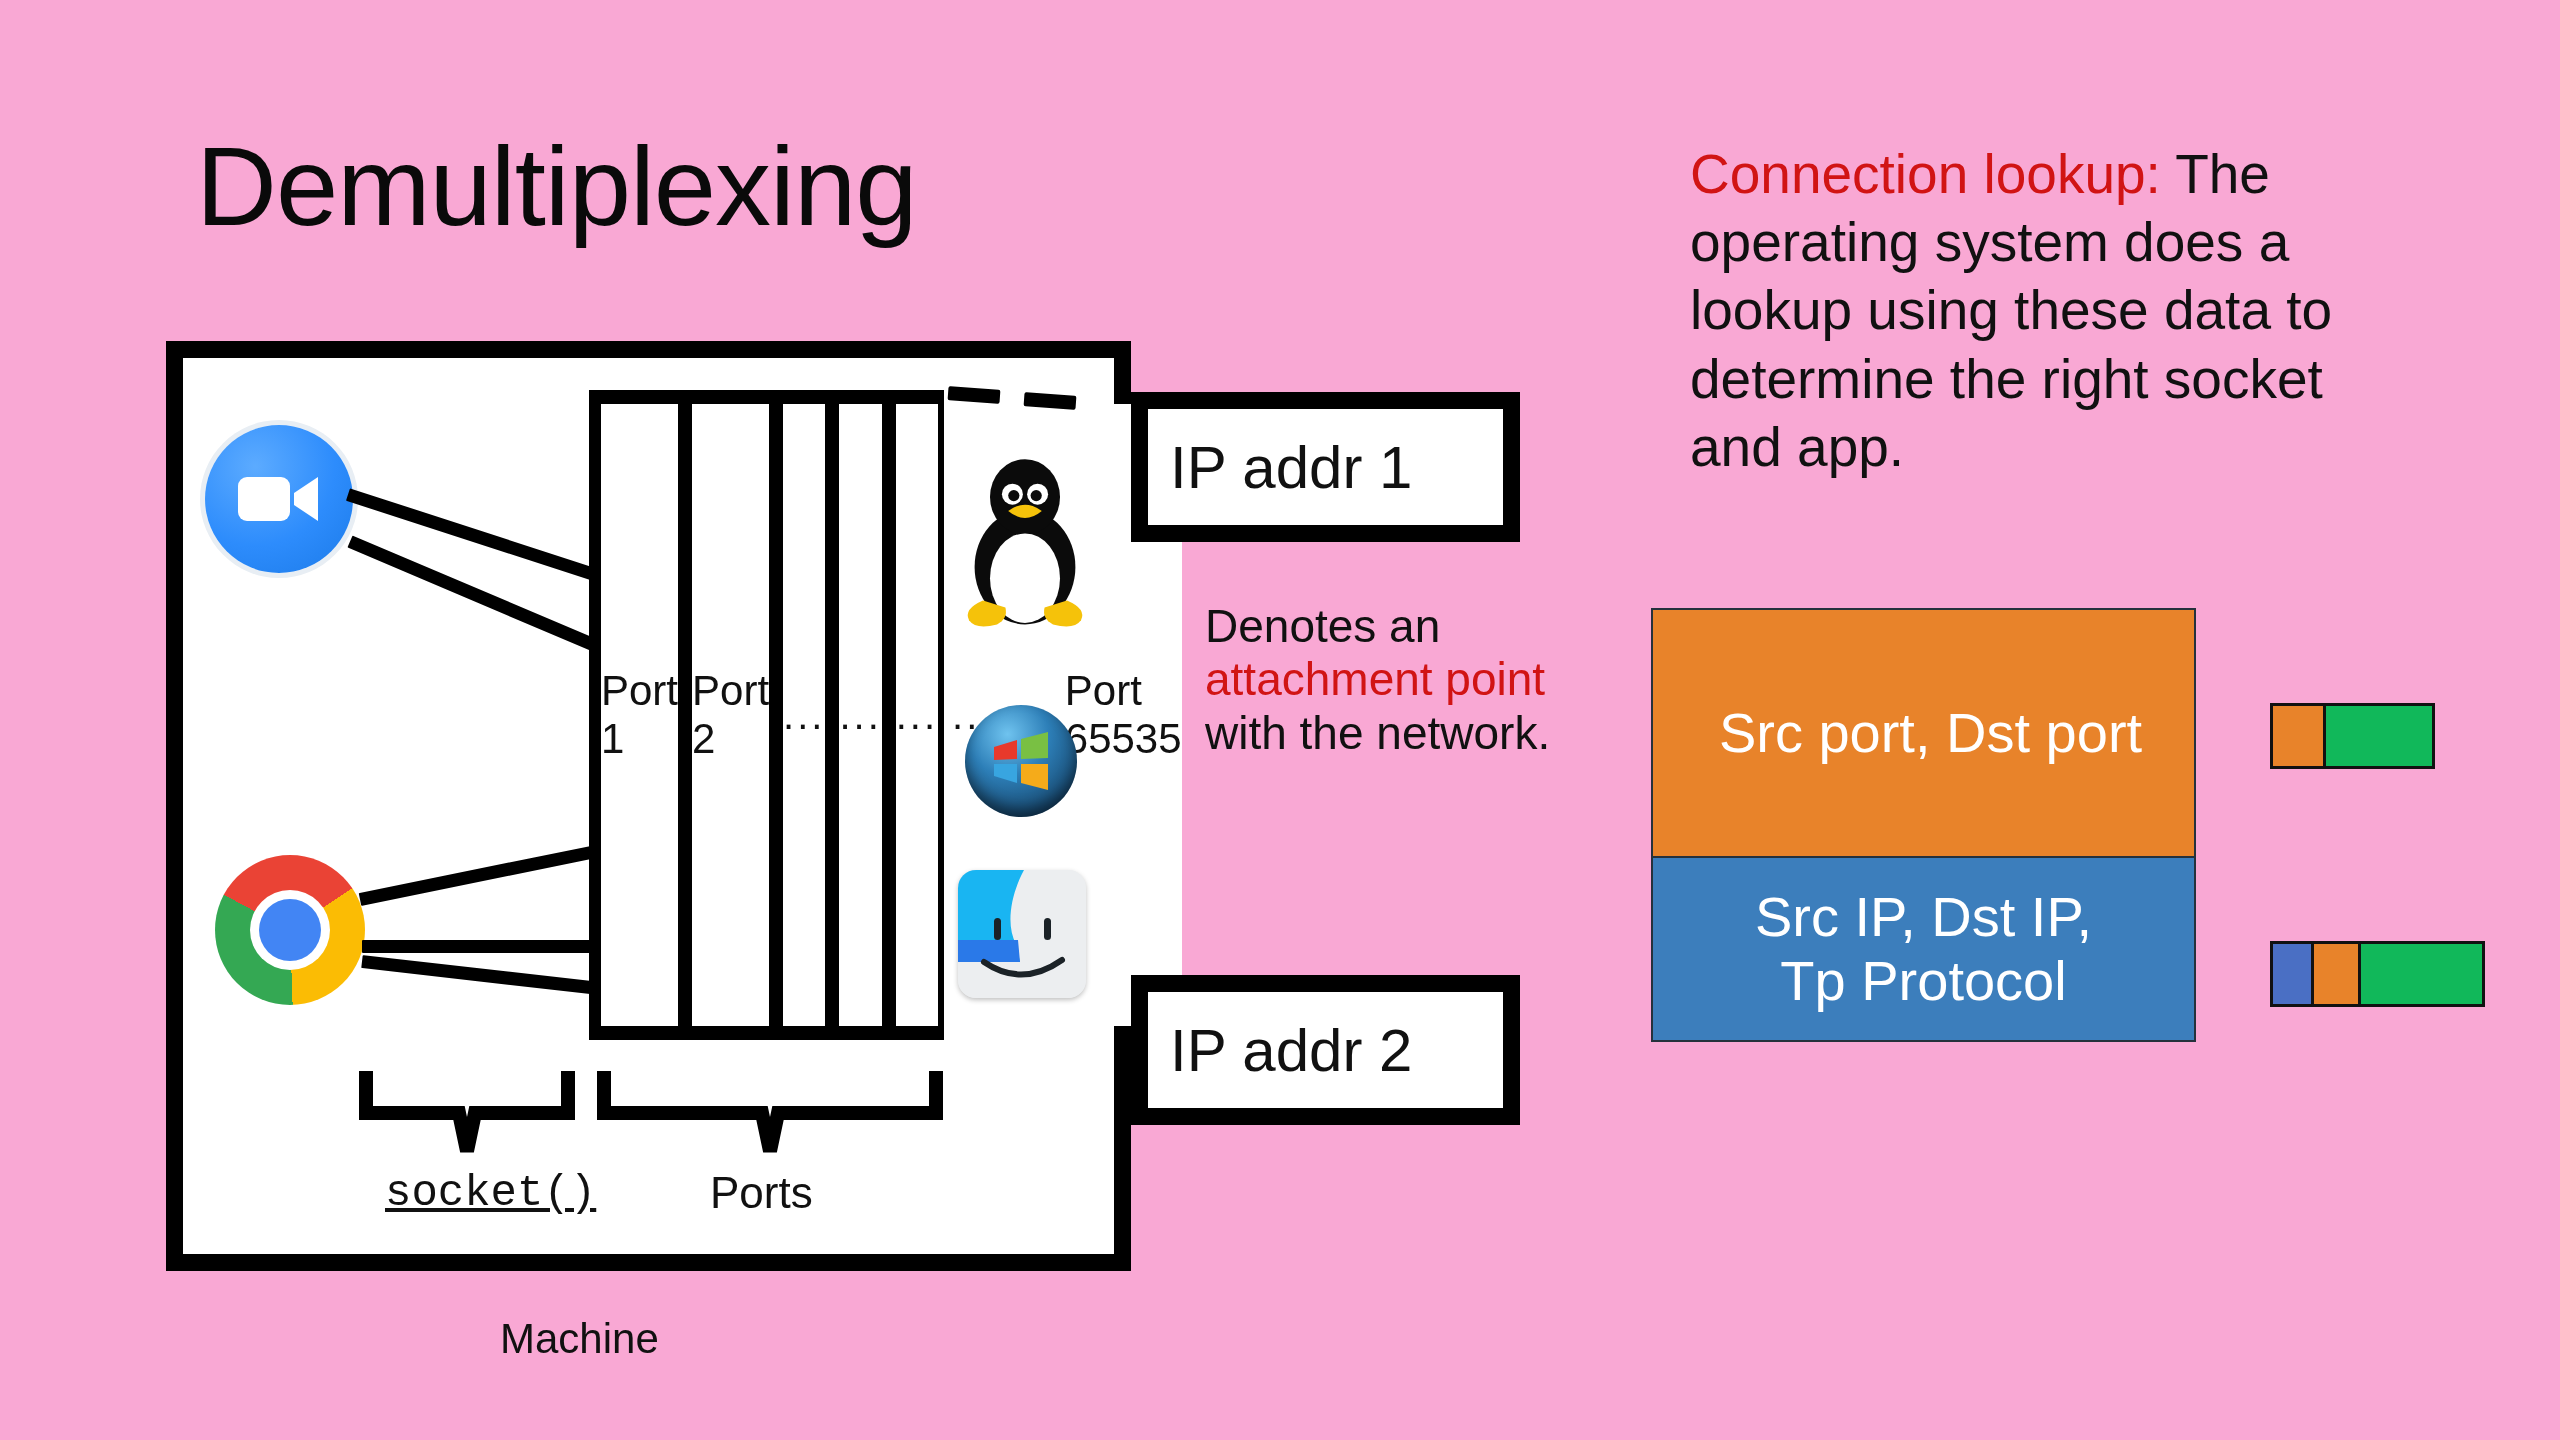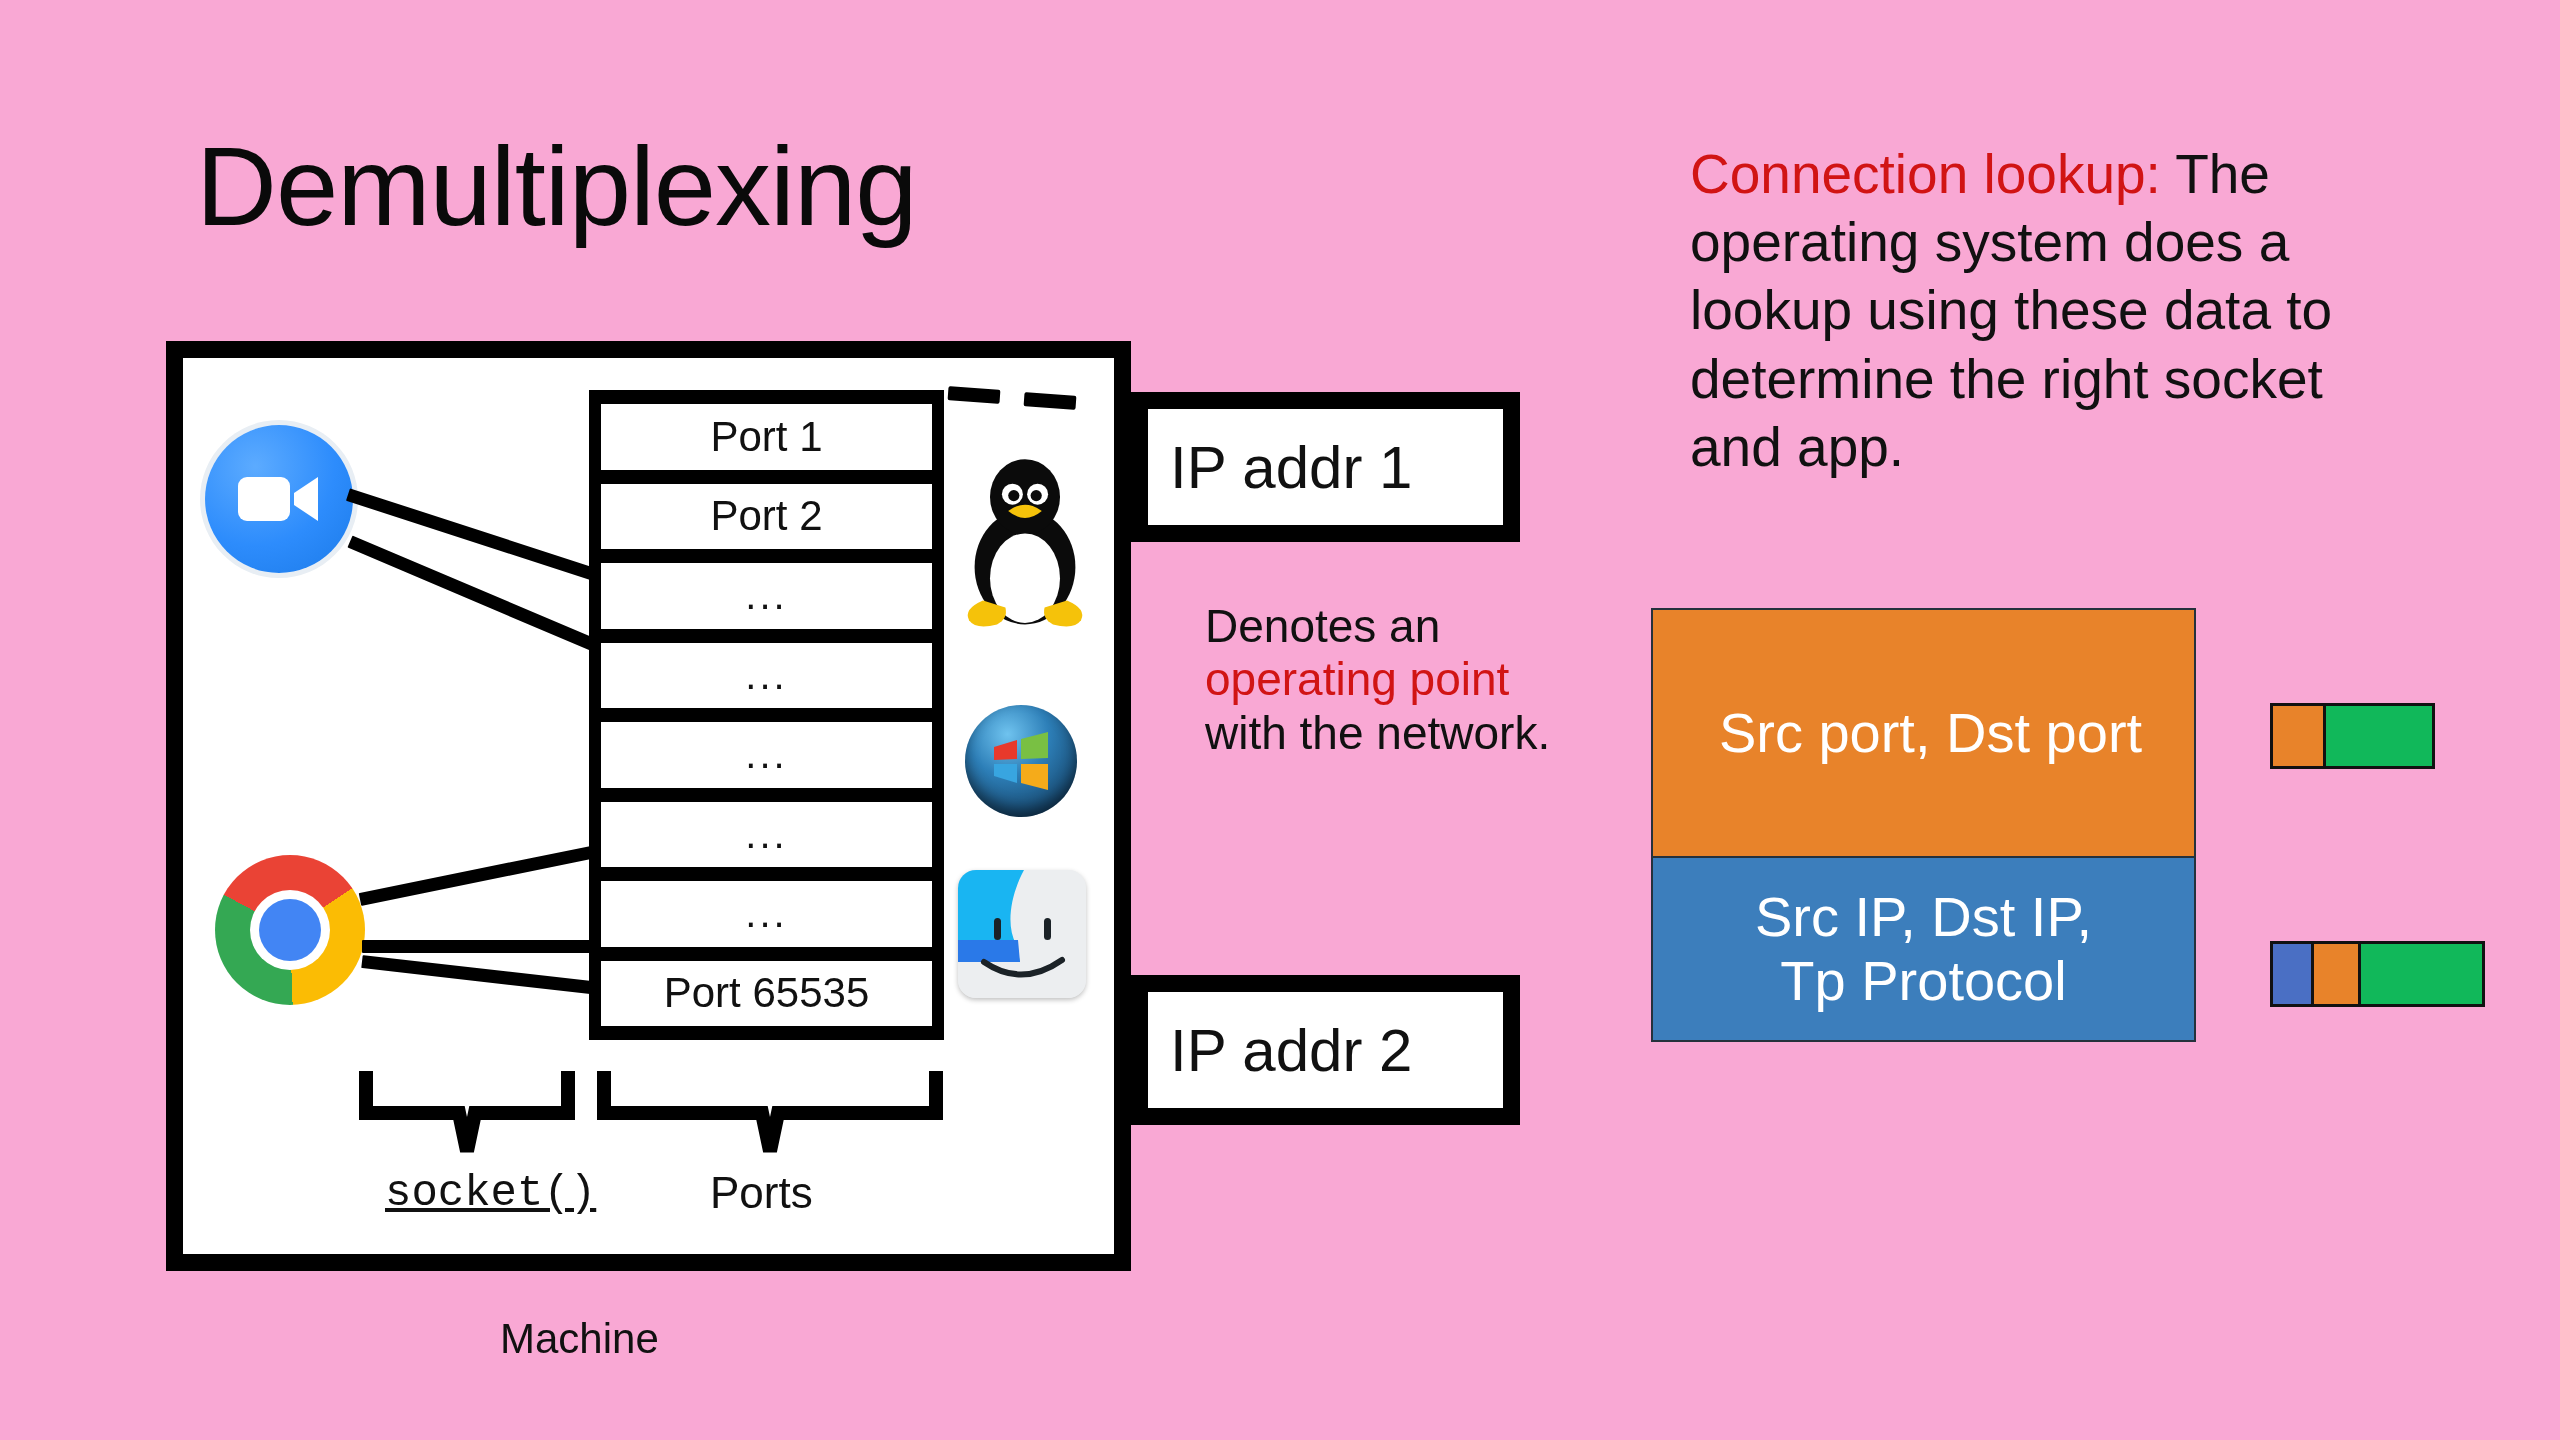--- a/index.html
+++ b/index.html
@@ -14,21 +14,21 @@
          font-weight:400;letter-spacing:-1px;color:#0a0a0a;white-space:nowrap;}
 
   
   #machine-box{left:166px;top:341px;width:965px;height:930px;
                border:17px solid #000;background:#fff;box-sizing:border-box;}
   #machine-label{left:500px;top:1315px;font-size:42px;color:#111;white-space:nowrap;}
 
   
   #ports-stack{left:589px;top:390px;width:355px;height:650px;
                background:#000;box-sizing:border-box;
-               padding:14px 12px;display:flex;flex-direction:column;gap:14px;}
+               padding:14px 12px;display:flex;flex-direction:row;gap:14px;}
   .port-row{background:#fff;flex:1 1 0;display:flex;align-items:center;
             justify-content:center;font-size:42px;color:#111;min-height:0;}
   .port-row.dots{font-size:40px;letter-spacing:3px;}
 
   
   .app-icon{border-radius:50%;}
   #zoom-icon{left:205px;top:425px;width:148px;height:148px;border-radius:50%;
              background:radial-gradient(circle at 34% 28%,#5cabff 0%,#2d8cfc 55%,#1b7ae8 100%);
              box-shadow:0 0 0 5px #e8eef4;display:flex;align-items:center;justify-content:center;}
   #chrome-icon{left:215px;top:855px;width:150px;height:150px;border-radius:50%;overflow:hidden;
@@ -163,21 +163,21 @@
 
   <div class="abs ipbox" id="ip1">
     <span>IP addr 1</span>
   </div>
   <div class="abs ipbox" id="ip2">
     <span>IP addr 2</span>
   </div>
 
   <div class="abs note" id="note-attach">
     <span>Denotes an</span><br>
-    <span class="red">operating point</span><br>
+    <span class="red">attachment point</span><br>
     <span>with the network.</span>
   </div>
 
 
   <svg class="abs" style="left:358px;top:1065px;width:218px;height:92px;" viewBox="0 0 218 92" preserveAspectRatio="none">
     <path d="M8 6 L8 48 L101 48 L109 86 L117 48 L210 48 L210 6" stroke="#000" stroke-width="14" fill="none" stroke-linejoin="miter"></path>
   </svg>
   <svg class="abs" style="left:596px;top:1065px;width:348px;height:92px;" viewBox="0 0 348 92" preserveAspectRatio="none">
     <path d="M8 6 L8 48 L166 48 L174 86 L182 48 L340 48 L340 6" stroke="#000" stroke-width="14" fill="none" stroke-linejoin="miter"></path>
   </svg>

